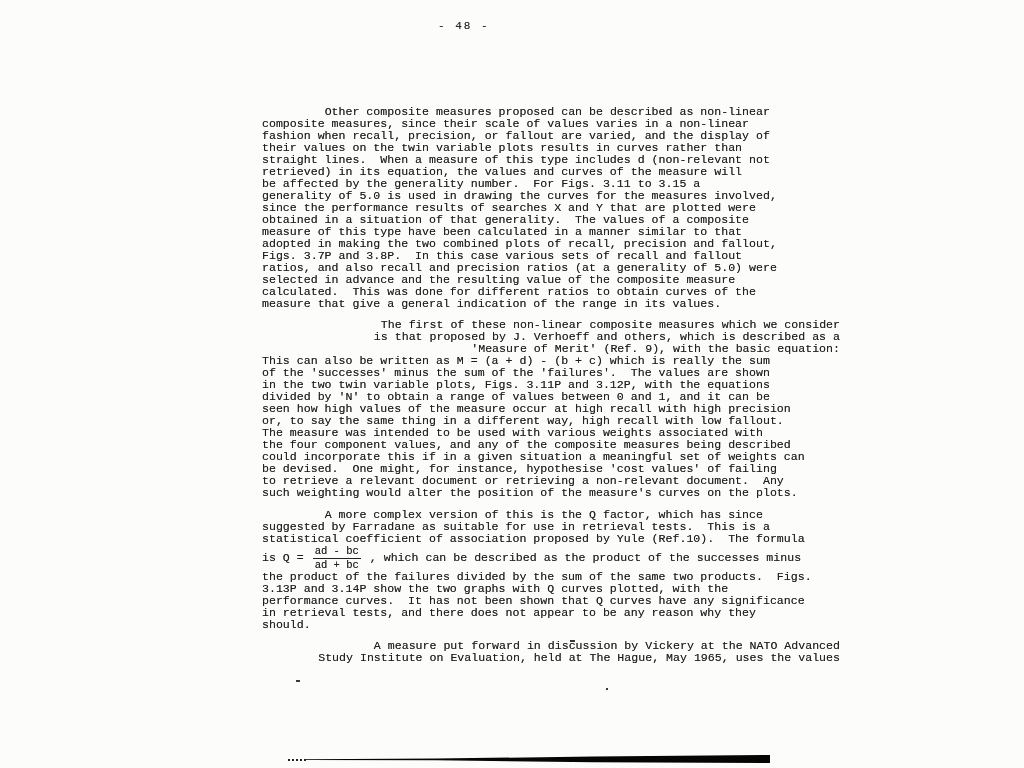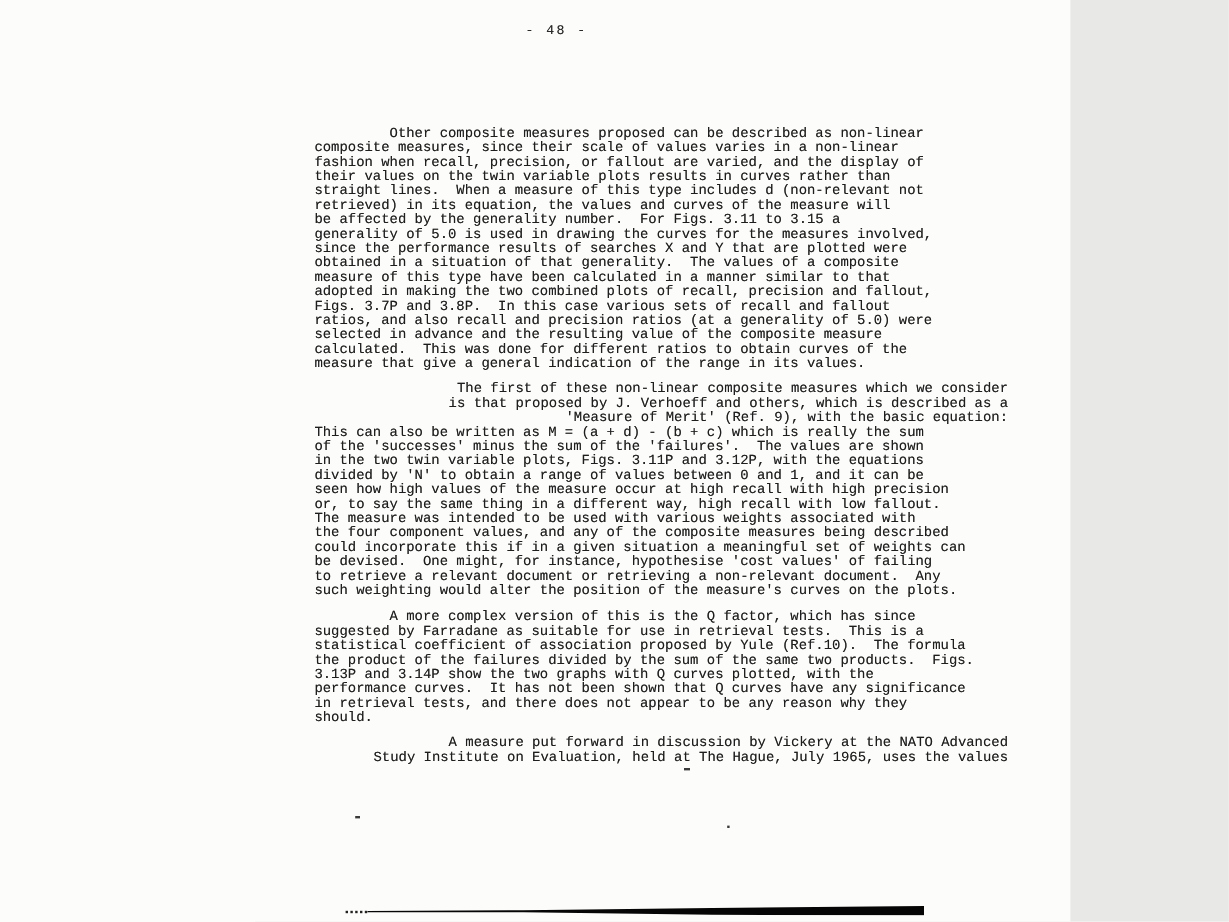--- a/index.html
+++ b/index.html
@@ -2,21 +2,21 @@
 <html><head>
 <meta charset="utf-8">
 <style>
   * { margin: 0; padding: 0; box-sizing: border-box; }
   html, body { width: 1024px; height: 768px; overflow: hidden; }
   body { background: #e8e8e6; }
 
   .page {
     position: absolute;
     left: 0; top: 0;
-    width: 892px; height: 768px;
+    width: 1024px; height: 768px;
     background: #fcfcfa;
     font-family: "Liberation Mono", "DejaVu Sans Mono", monospace;
     color: #1e1e1e;
   }
 
   .page-number {
     position: absolute;
     left: 438px; top: 20px;
     font-size: 11px;
     letter-spacing: 2px;
@@ -133,29 +133,30 @@
 the four component values, and any of the composite measures being described
 could incorporate this if in a given situation a meaningful set of weights can
 be devised.  One might, for instance, hypothesise 'cost values' of failing
 to retrieve a relevant document or retrieving a non-relevant document.  Any
 such weighting would alter the position of the measure's curves on the plots.</p>
 
     <p class="para para-gap-md">         A more complex version of this is the Q factor, which has since
 suggested by Farradane as suitable for use in retrieval tests.  This is a
 statistical coefficient of association proposed by Yule (Ref.10).  The formula</p>
 
+    <div class="formula-line"><span>is Q = </span><span class="fraction"><span class="num">ad - bc</span><span class="den">ad + bc</span></span><span> , which can be described as the product of the successes minus</span></div>
 
     <p class="para">the product of the failures divided by the sum of the same two products.  Figs.
 3.13P and 3.14P show the two graphs with Q curves plotted, with the
 performance curves.  It has not been shown that Q curves have any significance
 in retrieval tests, and there does not appear to be any reason why they
 should.</p>
 
     <p class="para para-gap-sm">         A measure put forward in discussion by Vickery at the NATO Advanced
-Study Institute on Evaluation, held at The Hague, July 1965, uses the values</p>
+Study Institute on Evaluation, held at The Hague, May 1965, uses the values</p>
 
   </div>
 
   <div class="scan-bar-dots"></div>
   <div class="scan-bar"></div>
   <div class="speck speck-1"></div>
   <div class="speck speck-2"></div>
   <div class="speck speck-3"></div>
 
 </div>

